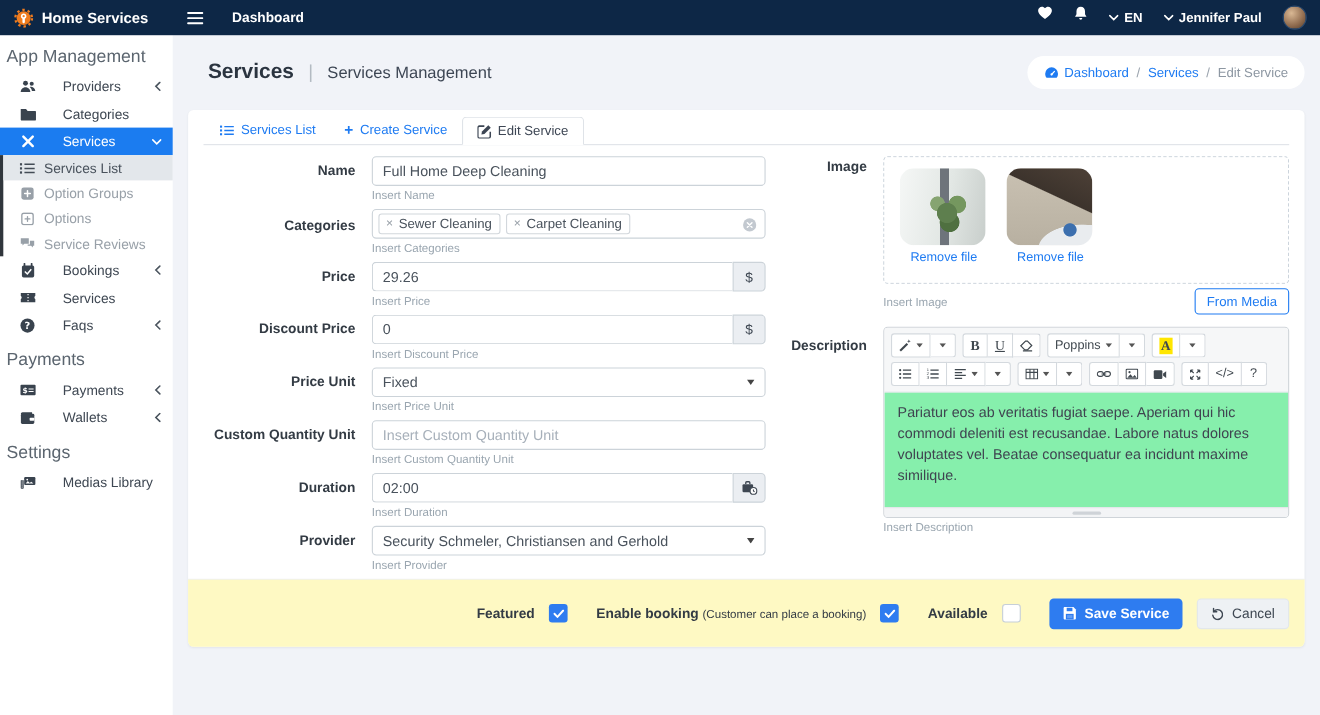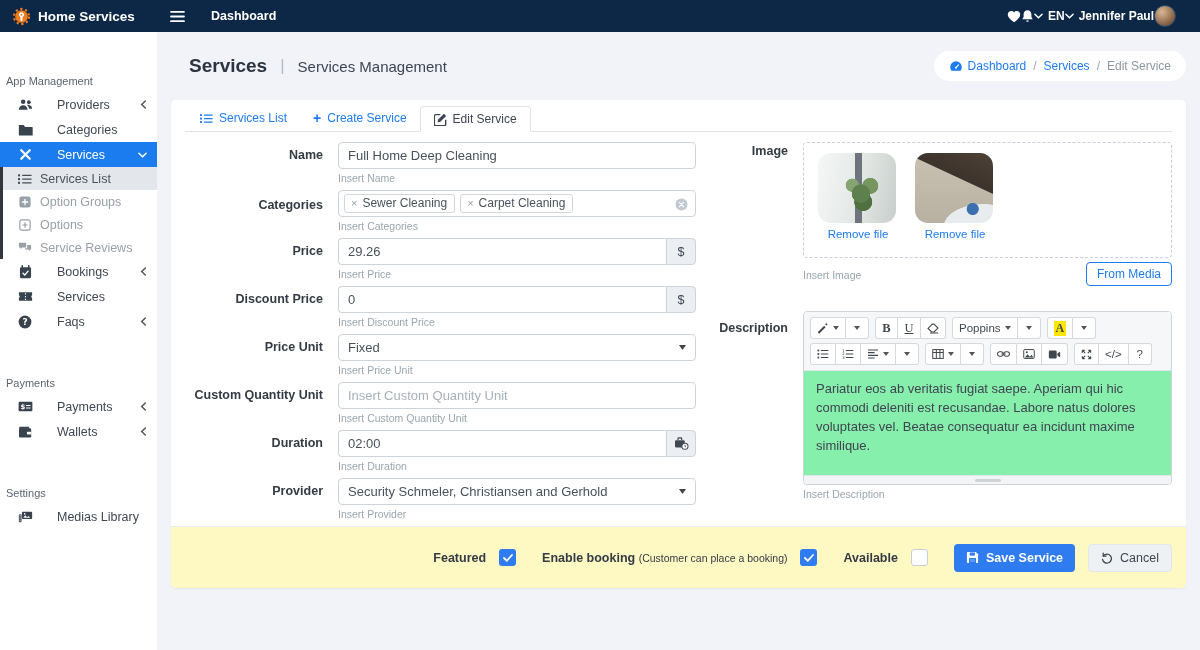--- a/index.html
+++ b/index.html
@@ -5,28 +5,28 @@
   * { box-sizing: border-box; margin: 0; padding: 0; }
   body { font-family: "Liberation Sans", sans-serif; background:#f1f3f8; }
   .app { width:1200px; height:650px; position:relative; overflow:hidden; background:#f1f3f8; }
 
   
   .navbar { position:absolute; top:0; left:0; right:0; height:32px; background:#0d2746; display:flex; align-items:center; color:#fff; z-index:30; }
   .brand { width:157px; flex-shrink:0; display:flex; align-items:center; gap:7px; padding-left:12px; font-size:13.5px; font-weight:bold; }
   .nav-main { display:flex; align-items:center; gap:26px; padding-left:13px; }
   .hamburger { color:#fff; cursor:pointer; display:flex; }
   .nav-link { font-size:12.5px; font-weight:600; color:#fff; cursor:pointer; }
-  .nav-right { margin-left:auto; display:flex; align-items:center; padding-right:24px; }
+  .nav-right { margin-left:auto; display:flex; gap:19px; padding-right:12px; }
   .nav-ic { display:flex; color:#fff; cursor:pointer; }
   .nav-dd { display:flex; align-items:center; gap:5px; font-size:12px; font-weight:600; cursor:pointer; }
   .avatar { width:22px; height:22px; border-radius:50%; background:radial-gradient(circle at 35% 30%, #d9b894, #8f6b4e 60%, #4e3a2c); border:1px solid #2a4a70; }
 
   
   .sidebar { position:absolute; top:32px; left:0; bottom:0; width:157px; background:#fff; z-index:20; font-size:12.5px; }
-  .side-section { padding:11px 6px 5px; font-size:11px; color:#5b656f;margin-top:32px; }
+  .side-section { padding:11px 6px 5px; font-size:16px; color:#5b656f; }
   .side-item { display:flex; align-items:center; gap:24px; height:25px; padding:0 10px 0 17px; color:#3e4752; font-weight:500; cursor:pointer; }
   .side-item .chev { margin-left:auto; color:#4a545e; display:flex; }
   .side-item .ic { display:flex; color:#39434e; width:16px; justify-content:center; }
   .side-item.active { background:#1b7cf0; color:#fff; }
   .side-item.active .ic, .side-item.active .chev { color:#fff; }
   .submenu { border-left:3px solid #30363c; }
   .sub-item { display:flex; align-items:center; gap:8px; height:23px; padding:0 10px 0 14px; color:#49525c; font-weight:500; cursor:pointer; }
   .sub-item .ic { display:flex; color:#434c56; width:15px; justify-content:center; }
   .sub-item.active { background:#e3e7eb; }
   .sub-item.muted, .sub-item.muted .ic { color:#98a0a8; }
@@ -89,21 +89,21 @@
       radial-gradient(circle at 74% 80%, #3c6fae 0 7%, rgba(0,0,0,0) 8%),
       radial-gradient(120% 75% at 88% 105%, #e9ecef 0 42%, rgba(0,0,0,0) 43%),
       linear-gradient(205deg, #4a3e35 8% , #3c332c 38%, rgba(0,0,0,0) 39%),
       linear-gradient(180deg, #c9c1b2, #b8b0a1); }
   .removefile { display:inline-block; margin-top:5px; color:#1e7bf2; font-size:11.5px; cursor:pointer; }
   .img-meta { display:flex; align-items:center; margin-top:4px; height:24px; }
   .img-meta .helper { flex:1; margin-top:2px; }
   .btn-from-media { border:1px solid #1e7bf2; color:#1e7bf2; background:#fff; border-radius:4px; font-size:12px; padding:4px 10px; cursor:pointer; font-family:"Liberation Sans", sans-serif; }
 
   
-  .desc-row { margin-top:25px; }
+  .desc-row { margin-top:11px; }
   .editor { border:1px solid #cfd4d9; border-radius:4px; overflow:hidden; }
   .toolbar { background:#f6f7f8; border-bottom:1px solid #e2e5e9; padding:5px 6px; display:flex; flex-wrap:wrap; gap:6px; row-gap:4px; }
   .tb-group { display:flex; }
   .tbtn { height:22px; min-width:23px; padding:0 6px; background:#fff; border:1px solid #d4d9de; border-left:none; display:flex; align-items:center; justify-content:center; gap:4px; font-size:11.5px; color:#40484f; cursor:pointer; font-family:"Liberation Sans", sans-serif; }
   .tb-group .tbtn:first-child { border-left:1px solid #d4d9de; border-radius:3px 0 0 3px; }
   .tb-group .tbtn:last-child { border-radius:0 3px 3px 0; }
   .tb-group .tbtn:only-child { border-radius:3px; }
   .tbtn .b { font-weight:bold; font-family:"Liberation Serif", serif; font-size:12.5px; }
   .tbtn .u { text-decoration:underline; font-family:"Liberation Serif", serif; font-size:12.5px; }
   .tbtn .acolor { font-weight:bold; font-family:"Liberation Serif", serif; background:#ffe600; padding:0 2px; font-size:12px; }

